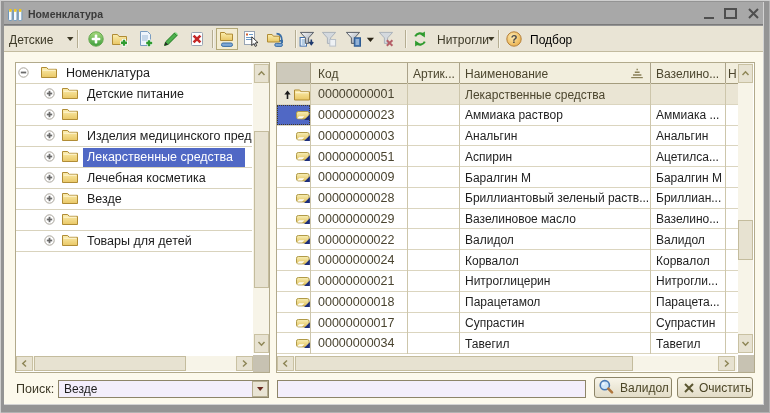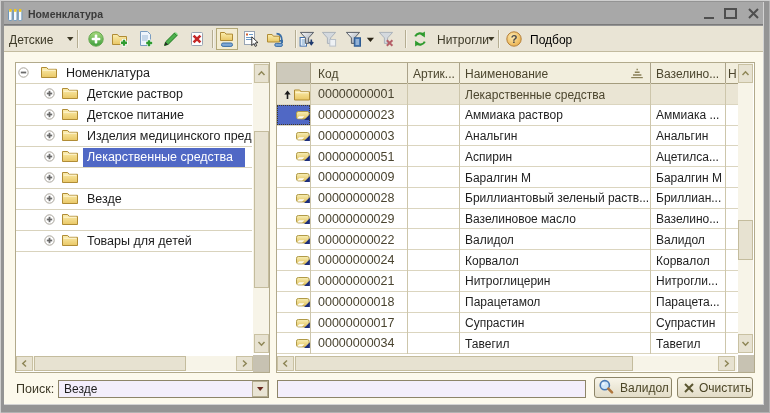--- a/index.html
+++ b/index.html
@@ -132,49 +132,49 @@
     </svg><svg class="ab" style="left:41px;top:66px" width="16" height="12" viewBox="0 0 16 12">
       <path d="M0.5 1.5 h5.2 l1.4 1.8 h8.4 v8.2 h-15 z" fill="url(#gf)" stroke="#b08c35"></path>
       <path d="M1.5 4.2 h13" stroke="#fff7d8" stroke-width="1"></path>
     </svg><div class="ab txt" style="left:66px;top:64.0px;height:19px;line-height:19px;font-size:12.5px;color:#1c1c1c;max-width:186px;overflow:hidden">Номенклатура</div><div class="ab" style="left:16px;top:83.0px;width:236px;height:1px;background:#d9d3bd"></div><svg class="ab" style="left:44px;top:88px" width="11" height="11">
       <circle cx="5.5" cy="5.5" r="4.7" fill="#fff" stroke="#a6a299"></circle>
       <path d="M2.8 5.5 h5.4" stroke="#6a6a6a" stroke-width="1.8"></path>
       <path d="M5.5 2.8 v5.4" stroke="#6a6a6a" stroke-width="1.8"></path>
     </svg><svg class="ab" style="left:62px;top:87px" width="16" height="12" viewBox="0 0 16 12">
       <path d="M0.5 1.5 h5.2 l1.4 1.8 h8.4 v8.2 h-15 z" fill="url(#gf)" stroke="#b08c35"></path>
       <path d="M1.5 4.2 h13" stroke="#fff7d8" stroke-width="1"></path>
-    </svg><div class="ab txt" style="left:87px;top:85.0px;height:19px;line-height:19px;font-size:12.5px;color:#1c1c1c;max-width:165px;overflow:hidden">Детские раствор</div><div class="ab" style="left:16px;top:104.0px;width:236px;height:1px;background:#d9d3bd"></div><svg class="ab" style="left:44px;top:109px" width="11" height="11">
+    </svg><div class="ab txt" style="left:87px;top:85.0px;height:19px;line-height:19px;font-size:12.5px;color:#1c1c1c;max-width:165px;overflow:hidden">Детские питание</div><div class="ab" style="left:16px;top:104.0px;width:236px;height:1px;background:#d9d3bd"></div><svg class="ab" style="left:44px;top:109px" width="11" height="11">
       <circle cx="5.5" cy="5.5" r="4.7" fill="#fff" stroke="#a6a299"></circle>
       <path d="M2.8 5.5 h5.4" stroke="#6a6a6a" stroke-width="1.8"></path>
       <path d="M5.5 2.8 v5.4" stroke="#6a6a6a" stroke-width="1.8"></path>
     </svg><svg class="ab" style="left:62px;top:108px" width="16" height="12" viewBox="0 0 16 12">
       <path d="M0.5 1.5 h5.2 l1.4 1.8 h8.4 v8.2 h-15 z" fill="url(#gf)" stroke="#b08c35"></path>
       <path d="M1.5 4.2 h13" stroke="#fff7d8" stroke-width="1"></path>
-    </svg><div class="ab txt" style="left:87px;top:106.0px;height:19px;line-height:19px;font-size:12.5px;color:#1c1c1c;max-width:165px;overflow:hidden">Детское питание</div><div class="ab" style="left:16px;top:125.0px;width:236px;height:1px;background:#d9d3bd"></div><svg class="ab" style="left:44px;top:130px" width="11" height="11">
+    </svg><div class="ab" style="left:16px;top:125.0px;width:236px;height:1px;background:#d9d3bd"></div><svg class="ab" style="left:44px;top:130px" width="11" height="11">
       <circle cx="5.5" cy="5.5" r="4.7" fill="#fff" stroke="#a6a299"></circle>
       <path d="M2.8 5.5 h5.4" stroke="#6a6a6a" stroke-width="1.8"></path>
       <path d="M5.5 2.8 v5.4" stroke="#6a6a6a" stroke-width="1.8"></path>
     </svg><svg class="ab" style="left:62px;top:129px" width="16" height="12" viewBox="0 0 16 12">
       <path d="M0.5 1.5 h5.2 l1.4 1.8 h8.4 v8.2 h-15 z" fill="url(#gf)" stroke="#b08c35"></path>
       <path d="M1.5 4.2 h13" stroke="#fff7d8" stroke-width="1"></path>
     </svg><div class="ab txt" style="left:87px;top:127.0px;height:19px;line-height:19px;font-size:12.5px;color:#1c1c1c;max-width:165px;overflow:hidden">Изделия медицинского предназначения</div><div class="ab" style="left:16px;top:146.0px;width:236px;height:1px;background:#d9d3bd"></div><svg class="ab" style="left:44px;top:151px" width="11" height="11">
       <circle cx="5.5" cy="5.5" r="4.7" fill="#fff" stroke="#a6a299"></circle>
       <path d="M2.8 5.5 h5.4" stroke="#6a6a6a" stroke-width="1.8"></path>
       <path d="M5.5 2.8 v5.4" stroke="#6a6a6a" stroke-width="1.8"></path>
     </svg><svg class="ab" style="left:62px;top:150px" width="16" height="12" viewBox="0 0 16 12">
       <path d="M0.5 1.5 h5.2 l1.4 1.8 h8.4 v8.2 h-15 z" fill="url(#gf)" stroke="#b08c35"></path>
       <path d="M1.5 4.2 h13" stroke="#fff7d8" stroke-width="1"></path>
     </svg><div class="ab txt" style="left:83px;top:148.0px;width:162px;height:19px;line-height:19px;font-size:12.5px;padding-left:4px;background:#5068c5;color:#fff">Лекарственные средства</div><div class="ab" style="left:16px;top:167.0px;width:236px;height:1px;background:#d9d3bd"></div><svg class="ab" style="left:44px;top:172px" width="11" height="11">
       <circle cx="5.5" cy="5.5" r="4.7" fill="#fff" stroke="#a6a299"></circle>
       <path d="M2.8 5.5 h5.4" stroke="#6a6a6a" stroke-width="1.8"></path>
       <path d="M5.5 2.8 v5.4" stroke="#6a6a6a" stroke-width="1.8"></path>
     </svg><svg class="ab" style="left:62px;top:171px" width="16" height="12" viewBox="0 0 16 12">
       <path d="M0.5 1.5 h5.2 l1.4 1.8 h8.4 v8.2 h-15 z" fill="url(#gf)" stroke="#b08c35"></path>
       <path d="M1.5 4.2 h13" stroke="#fff7d8" stroke-width="1"></path>
-    </svg><div class="ab" style="left:16px;top:188.0px;width:236px;height:1px;background:#d9d3bd"></div><svg class="ab" style="left:44px;top:193px" width="11" height="11">
+    </svg><div class="ab txt" style="left:87px;top:169.0px;height:19px;line-height:19px;font-size:12.5px;color:#1c1c1c;max-width:165px;overflow:hidden">Лечебная косметика</div><div class="ab" style="left:16px;top:188.0px;width:236px;height:1px;background:#d9d3bd"></div><svg class="ab" style="left:44px;top:193px" width="11" height="11">
       <circle cx="5.5" cy="5.5" r="4.7" fill="#fff" stroke="#a6a299"></circle>
       <path d="M2.8 5.5 h5.4" stroke="#6a6a6a" stroke-width="1.8"></path>
       <path d="M5.5 2.8 v5.4" stroke="#6a6a6a" stroke-width="1.8"></path>
     </svg><svg class="ab" style="left:62px;top:192px" width="16" height="12" viewBox="0 0 16 12">
       <path d="M0.5 1.5 h5.2 l1.4 1.8 h8.4 v8.2 h-15 z" fill="url(#gf)" stroke="#b08c35"></path>
       <path d="M1.5 4.2 h13" stroke="#fff7d8" stroke-width="1"></path>
     </svg><div class="ab txt" style="left:87px;top:190.0px;height:19px;line-height:19px;font-size:12.5px;color:#1c1c1c;max-width:165px;overflow:hidden">Везде</div><div class="ab" style="left:16px;top:209.0px;width:236px;height:1px;background:#d9d3bd"></div><svg class="ab" style="left:44px;top:214px" width="11" height="11">
       <circle cx="5.5" cy="5.5" r="4.7" fill="#fff" stroke="#a6a299"></circle>
       <path d="M2.8 5.5 h5.4" stroke="#6a6a6a" stroke-width="1.8"></path>
       <path d="M5.5 2.8 v5.4" stroke="#6a6a6a" stroke-width="1.8"></path>

